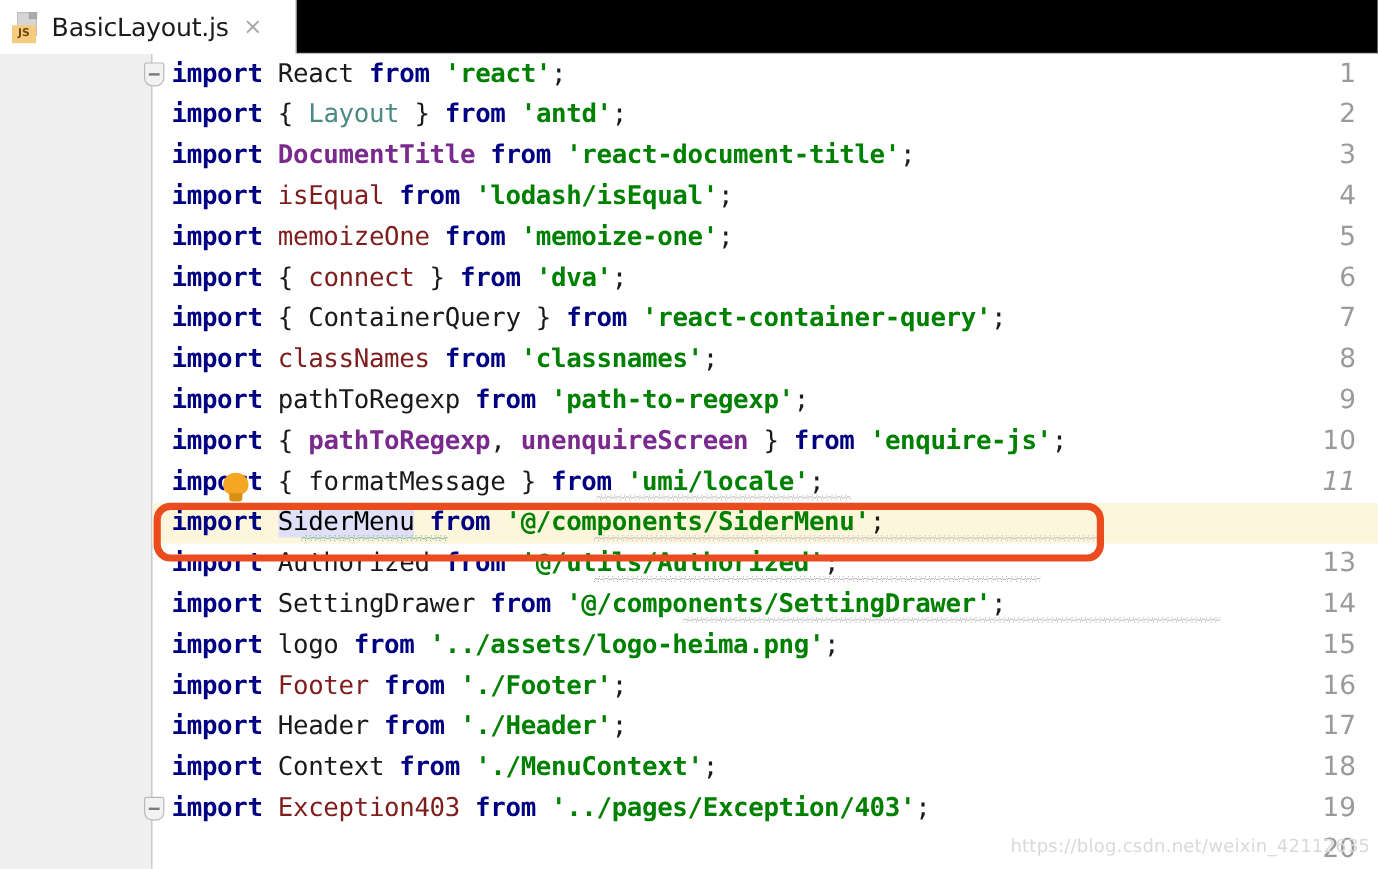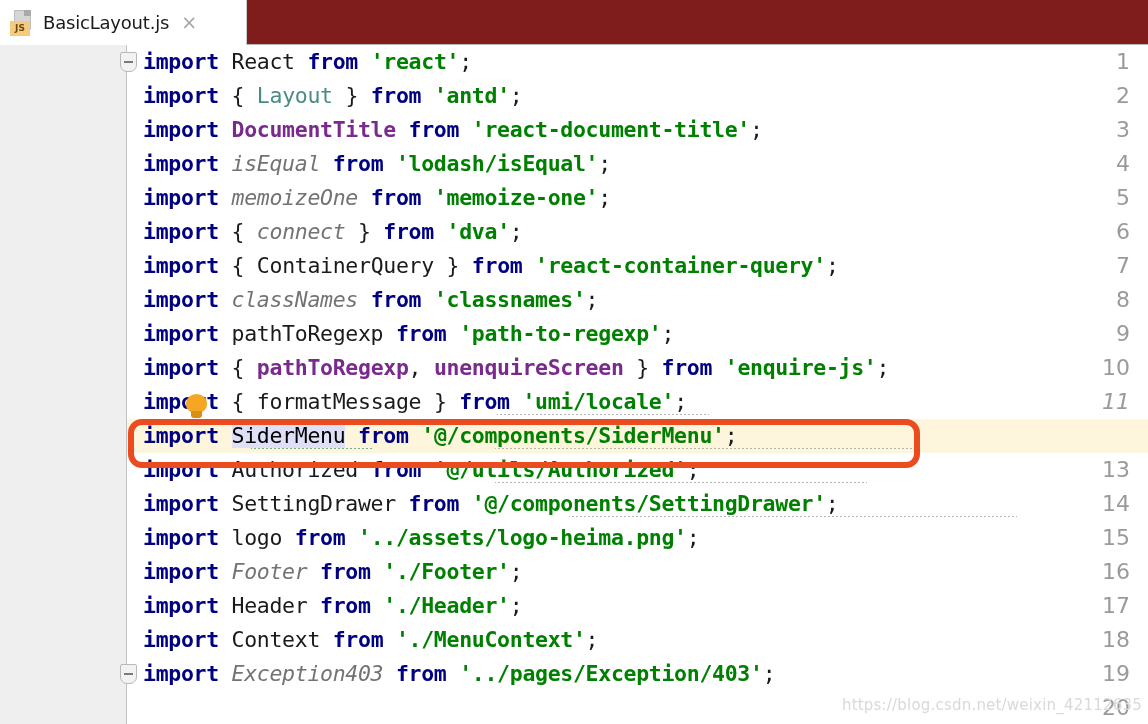--- a/index.html
+++ b/index.html
@@ -6,21 +6,21 @@
   html, body {
     width:1148px; height:724px;
     background:#ffffff;
     font-family:"DejaVu Sans Mono", monospace;
     overflow:hidden;
   }
 
   
   #tabbar{
     position:absolute; left:0; top:0; width:1148px; height:45px;
-    background:#7f1d1d;
+    background:#000000;
     border-bottom:1px solid #b8b8b8;
   }
   #tab-active{
     position:absolute; left:0; top:0; width:247px; height:45px;
     background:#ffffff;
     border-right:1px solid #c9c9c9;
     display:flex; align-items:center; padding-left:10px;
     cursor:pointer;
   }
   .js-icon{
@@ -37,21 +37,21 @@
   }
   .js-icon .js-badge{
     position:absolute; left:0; top:11px; width:20px; height:15px;
     background:#f5cc7f;
     color:#6b4a10; font-size:9px; font-weight:bold; line-height:15px;
     text-align:center;
     font-family:"DejaVu Sans", sans-serif;
   }
   #tab-title{
     font-family:"DejaVu Sans", sans-serif;
-    font-size:18px; color:#1b1b1b; letter-spacing:-0.2px;
+    font-size:21px; color:#1b1b1b; letter-spacing:-0.2px;
   }
   #tab-close{
     margin-left:12px; font-family:"DejaVu Sans", sans-serif;
     font-size:19px; color:#a6a6a6; line-height:1; cursor:pointer;
   }
 
   
   #editor{
     position:absolute; left:0; top:45px; width:1148px; height:679px;
     background:#ffffff;
@@ -99,21 +99,21 @@
     background:#fdf6dd;
   }
   #current-line-highlight-gutter{
     position:absolute; left:0; width:127px; height:34px;
     background:#fdf6dd;
   }
 
   
   .kw      { color:#000082; font-weight:bold; }
   .plain   { color:#1a1a1a;text-align:right; }
-  .ital    { color:#737373; font-style:italic; }
+  .ital    { color:#7f1d1d; }
   .str     { color:#008000; font-weight:bold; }
   .cls     { color:#7a2a8c; font-weight:bold; }
   .teal    { color:#4c8a86; }
   .punc    { color:#1a1a1a; }
 
   
   .sel{
     background:#dfe0f7; position:relative;
   }
   

